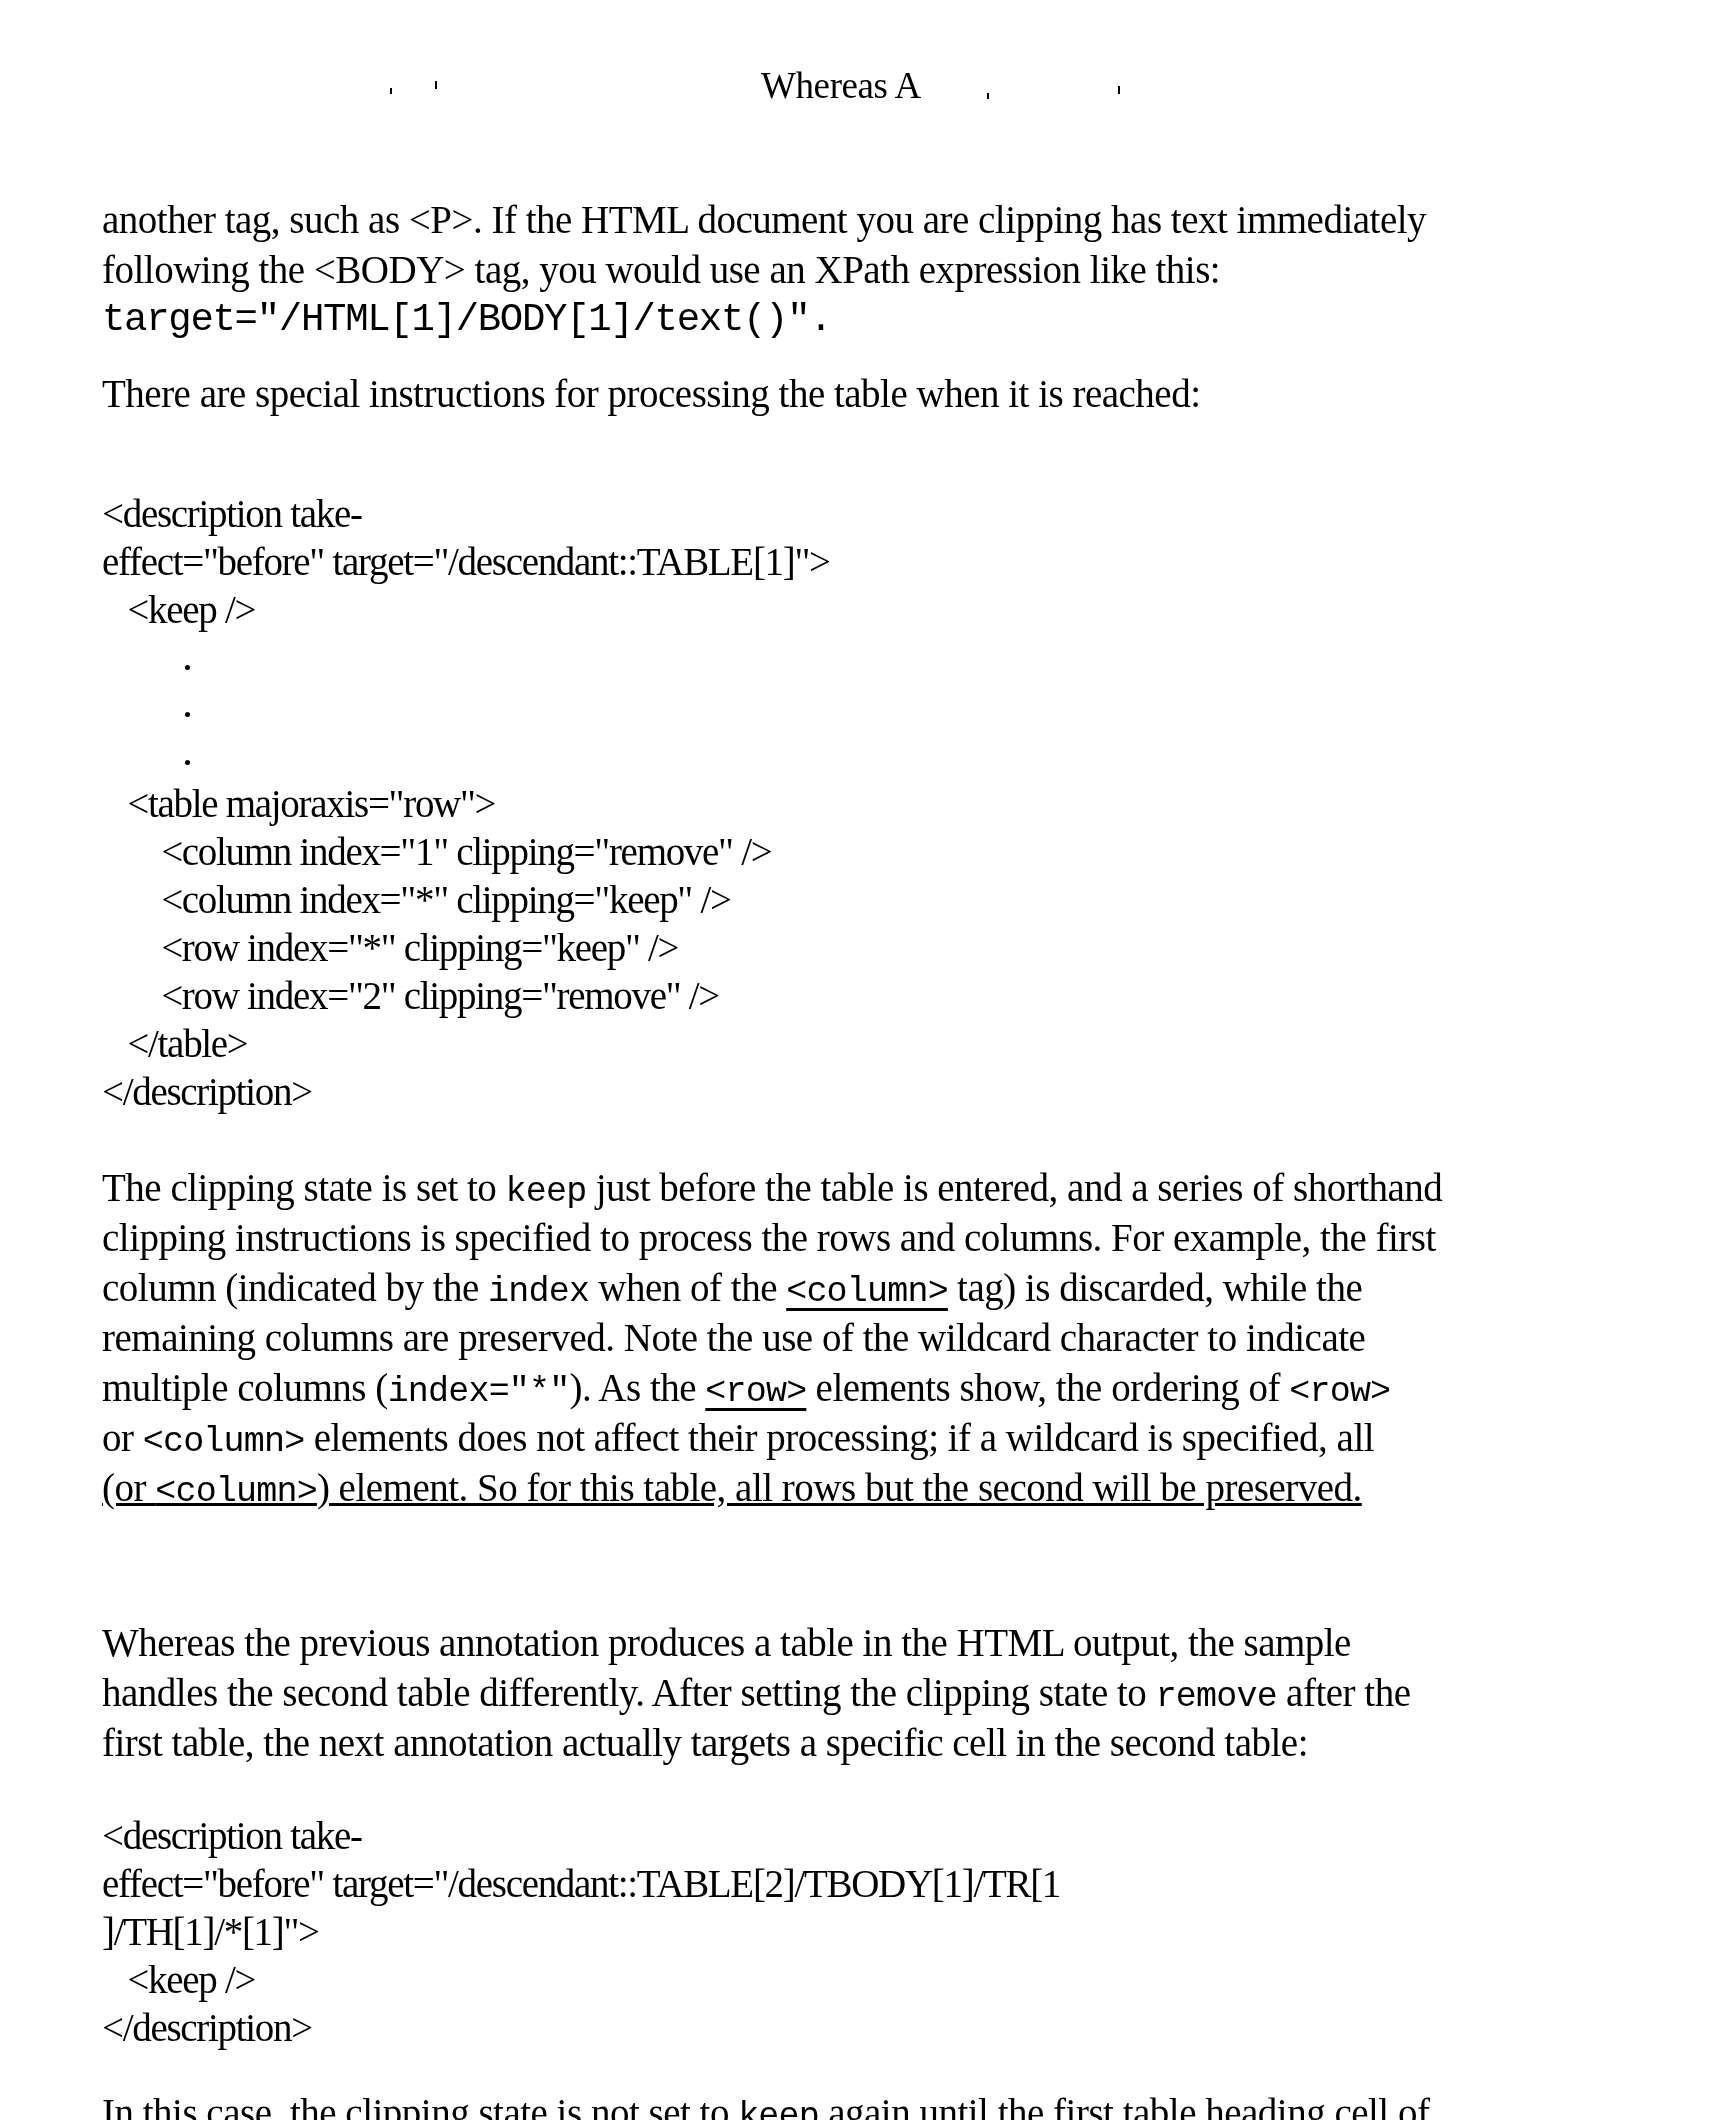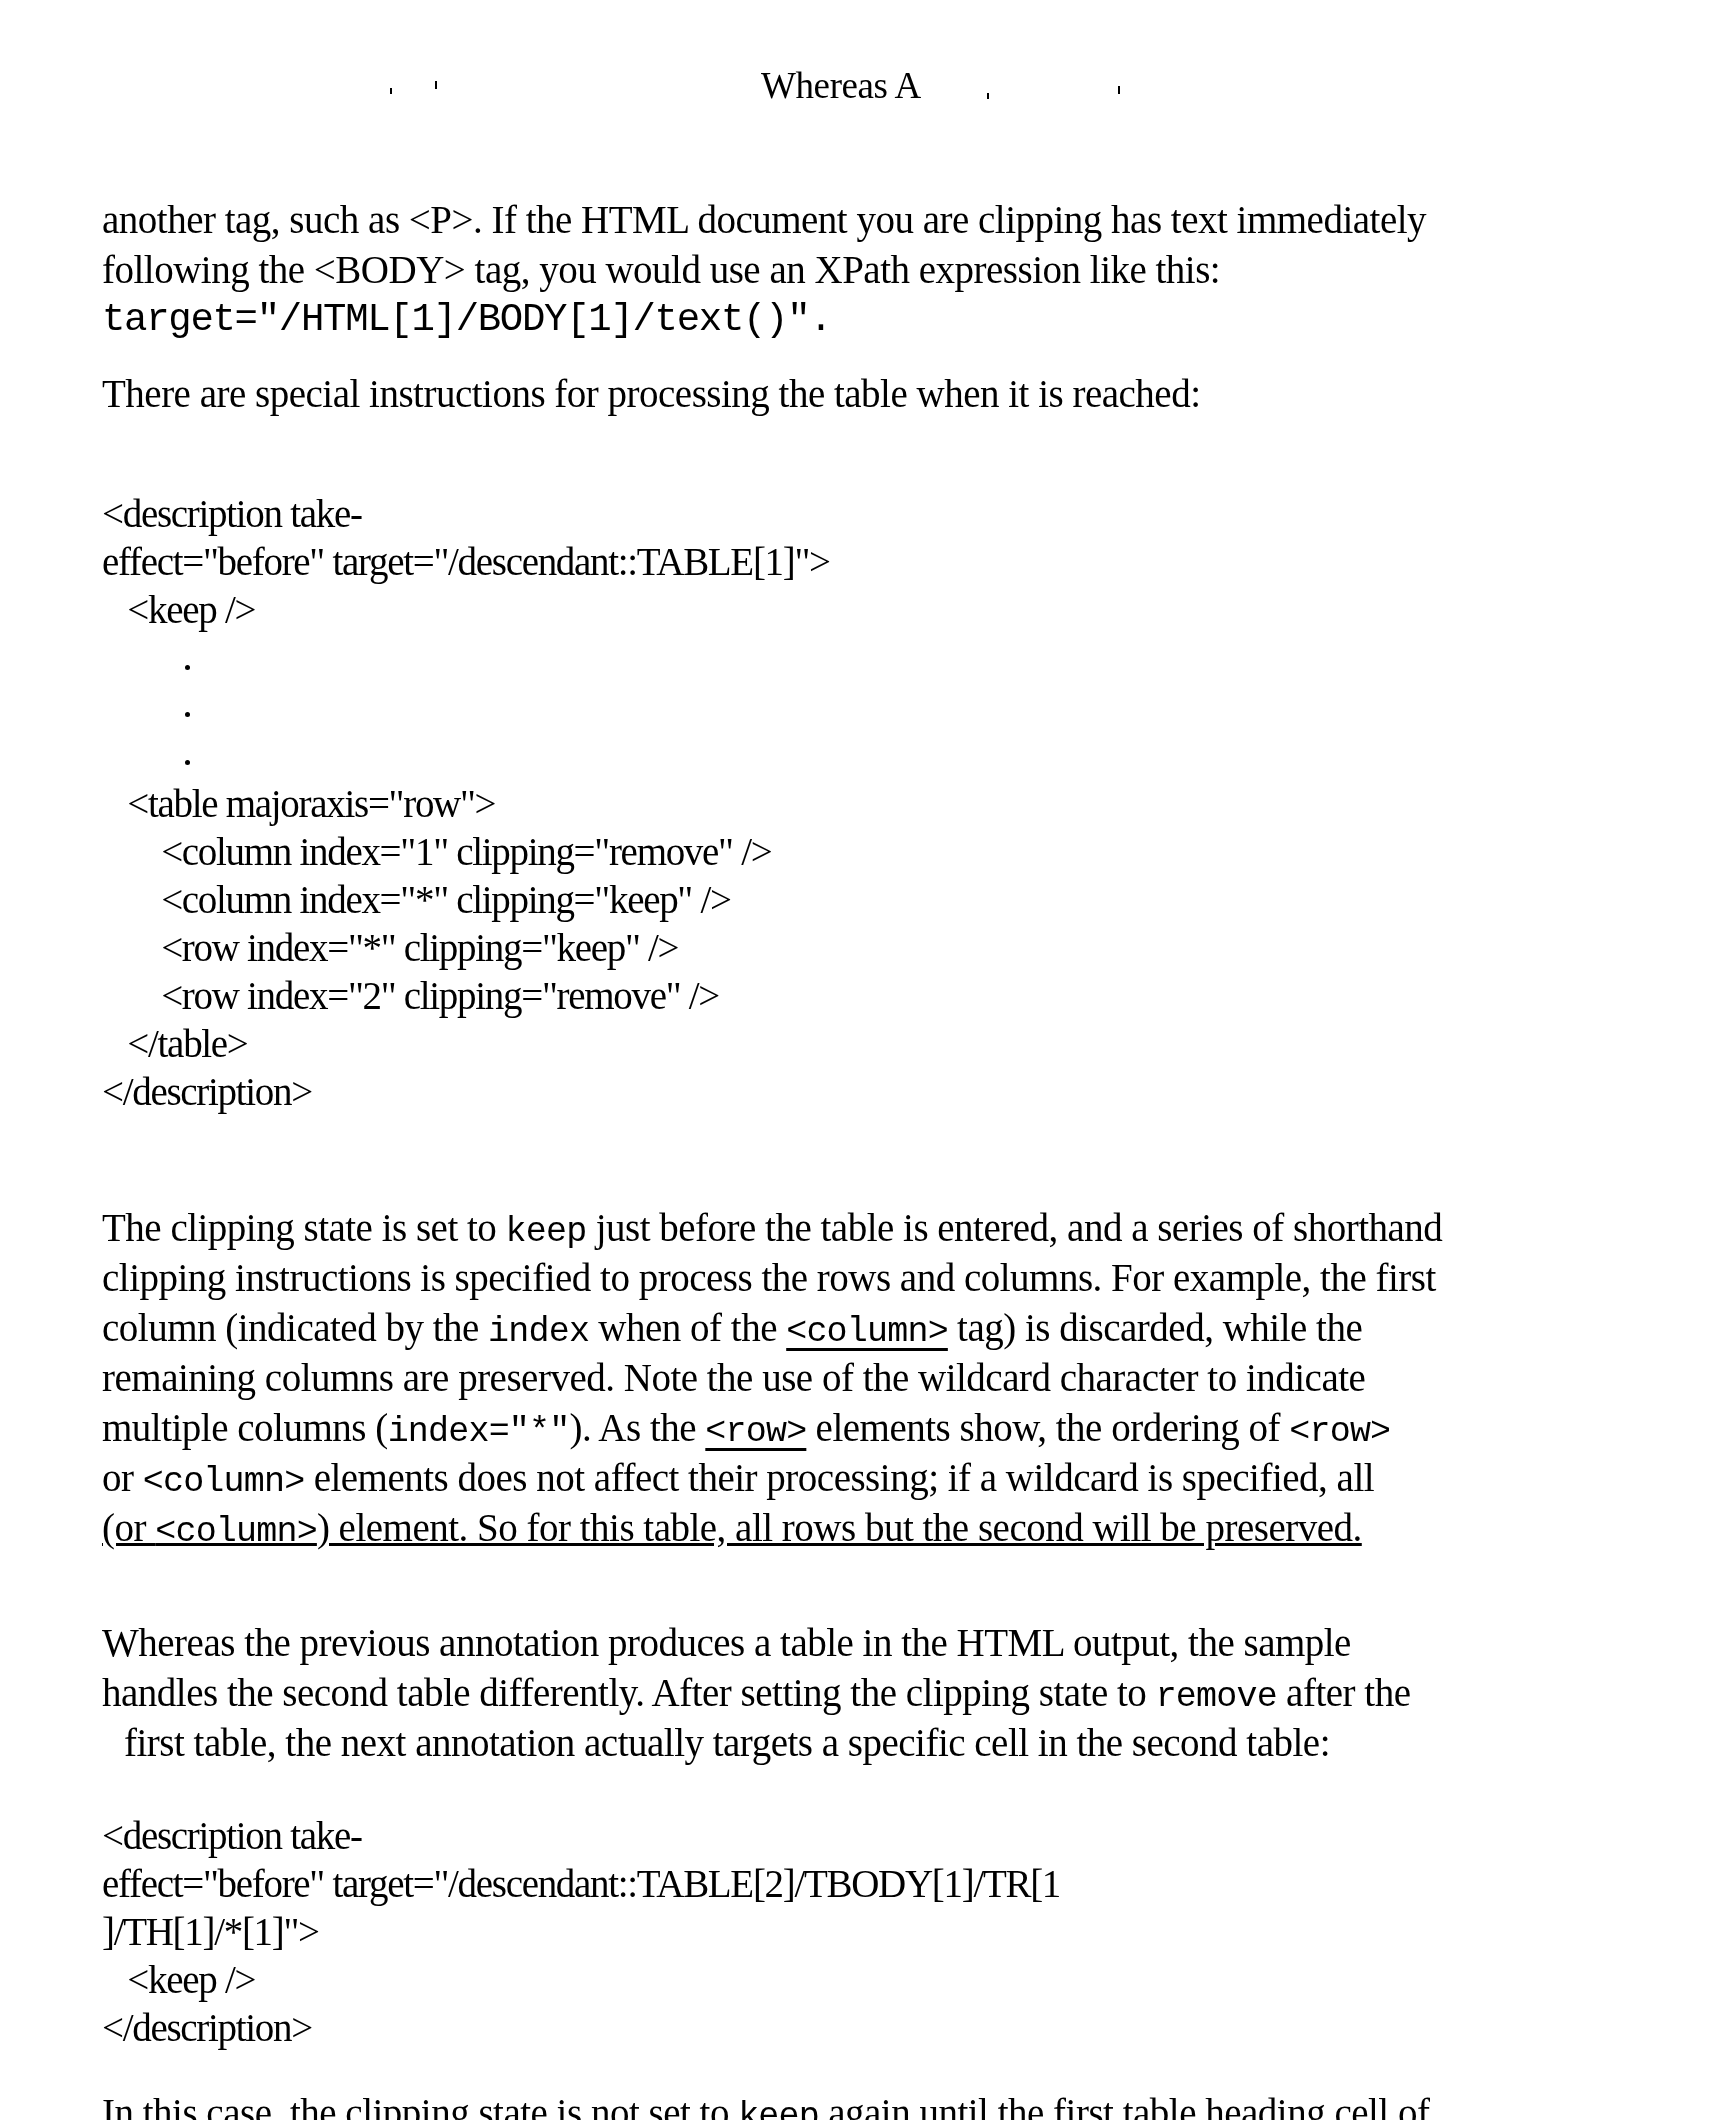--- a/index.html
+++ b/index.html
@@ -129,33 +129,33 @@
     <span class="cl">   &lt;table majoraxis="row"&gt;</span>
     <span class="cl">       &lt;column index="1" clipping="remove" /&gt;</span>
     <span class="cl">       &lt;column index="*" clipping="keep" /&gt;</span>
     <span class="cl">       &lt;row index="*" clipping="keep" /&gt;</span>
     <span class="cl">       &lt;row index="2" clipping="remove" /&gt;</span>
     <span class="cl">   &lt;/table&gt;</span>
     <span class="cl">&lt;/description&gt;</span>
   </div>
 
   <div class="block serif" style="top:1163px;">
-    <span class="line" style="height:50px;margin-top:40px;"><span>The clipping state is set to </span><span class="inline-code">keep</span><span> just before the table is entered, and a series of shorthand</span></span>
+    <span class="line" style="height:50px;"><span>The clipping state is set to </span><span class="inline-code">keep</span><span> just before the table is entered, and a series of shorthand</span></span>
     <span class="line" style="height:50px;">clipping instructions is specified to process the rows and columns. For example, the first</span>
     <span class="line" style="height:50px;"><span>column (indicated by the </span><span class="inline-code">index</span><span> when of the </span><span class="inline-code u">&lt;column&gt;</span><span> tag) is discarded, while the</span></span>
     <span class="line" style="height:50px;">remaining columns are preserved. Note the use of the wildcard character to indicate</span>
     <span class="line" style="height:50px;"><span>multiple columns (</span><span class="inline-code">index="*"</span><span>). As the </span><span class="inline-code u">&lt;row&gt;</span><span> elements show, the ordering of </span><span class="inline-code">&lt;row&gt;</span></span>
     <span class="line" style="height:50px;"><span>or </span><span class="inline-code">&lt;column&gt;</span><span> elements does not affect their processing; if a wildcard is specified, all</span></span>
     <span class="line" style="height:50px;text-decoration:underline;"><span>(or </span><span class="inline-code">&lt;column&gt;</span><span>) element. So for this table, all rows but the second will be preserved.</span></span>
   </div>
 
   <div class="block serif" style="top:1618px;">
     <span class="line" style="height:50px;">Whereas the previous annotation produces a table in the HTML output, the sample</span>
     <span class="line" style="height:50px;"><span>handles the second table differently. After setting the clipping state to </span><span class="inline-code">remove</span><span> after the</span></span>
-    <span class="line" style="height:50px;margin-left:22px;">first table, the next annotation actually targets a specific cell in the second table:</span>
+    <span class="line" style="height:50px;">first table, the next annotation actually targets a specific cell in the second table:</span>
   </div>
 
   <div class="code" style="top:1812px;">
     <span class="cl">&lt;description take-</span>
     <span class="cl">effect="before" target="/descendant::TABLE[2]/TBODY[1]/TR[1</span>
     <span class="cl">]/TH[1]/*[1]"&gt;</span>
     <span class="cl">   &lt;keep /&gt;</span>
     <span class="cl">&lt;/description&gt;</span>
   </div>
 

